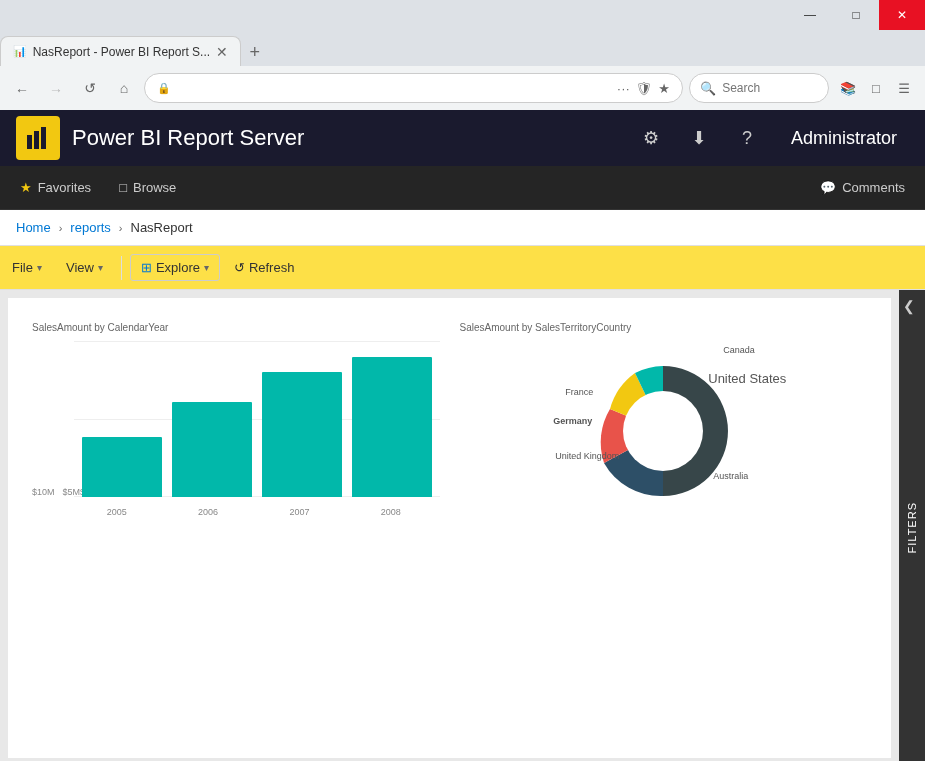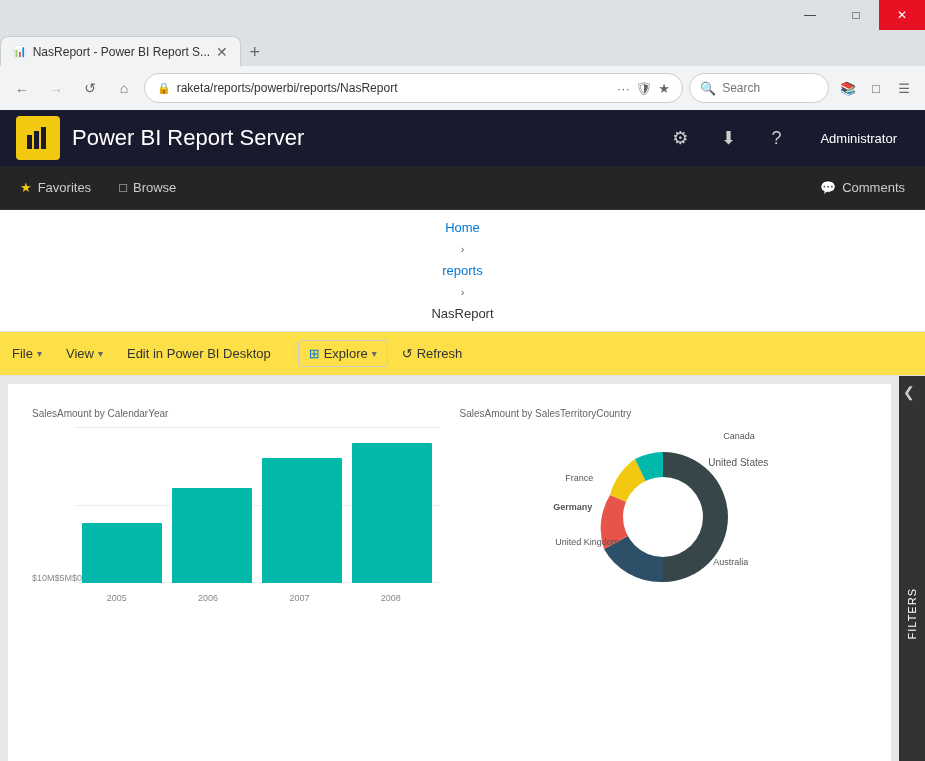--- a/index.html
+++ b/index.html
@@ -19,30 +19,30 @@
     .search-box { display: flex; align-items: center; height: 30px; border: 1px solid #ccc; border-radius: 15px; padding: 0 10px; background: white; gap: 6px; width: 140px; }
     .search-box input { border: none; outline: none; font-size: 12px; width: 100%; }
     .browser-icons { display: flex; gap: 2px; align-items: center; }
 
     
     .pbi-header { background: #1a1a2e; display: flex; align-items: center; height: 56px; padding: 0 16px; gap: 12px; }
     .pbi-logo { width: 44px; height: 44px; background: #f2c811; border-radius: 4px; display: flex; align-items: center; justify-content: center; color: #1a1a2e; font-size: 20px; font-weight: bold; flex-shrink: 0; }
     .pbi-title { color: white; font-size: 22px; font-weight: 300; flex: 1; }
     .pbi-header-icons { display: flex; gap: 8px; align-items: center; }
     .pbi-icon-btn { width: 40px; height: 40px; display: flex; align-items: center; justify-content: center; color: #ccc; font-size: 18px; cursor: pointer; border-radius: 4px; }
-    .pbi-user { color: white; font-size: 13px; padding: 6px 12px; cursor: pointer; }
+    .pbi-user { color: white; font-size: 18px; padding: 6px 12px; cursor: pointer; }
 
     
     .pbi-nav { background: #252525; display: flex; align-items: center; height: 44px; padding: 0 8px; gap: 4px; border-bottom: 1px solid #333; }
     .nav-item { display: flex; align-items: center; gap: 6px; color: #ccc; padding: 8px 12px; cursor: pointer; font-size: 13px; border-radius: 3px; }
     .nav-item .star { color: #f2c811; }
     .pbi-nav-right { margin-left: auto; }
 
     
-    .breadcrumb { background: white; padding: 10px 16px; display: flex; align-items: center; gap: 8px; font-size: 13px; border-bottom: 1px solid #e0e0e0; flex-direction: column; }
+    .breadcrumb { background: white; padding: 10px 16px; display: flex; align-items: center; gap: 8px; font-size: 13px; border-bottom: 1px solid #e0e0e0; }
     .breadcrumb a { color: #0078d4; text-decoration: none; cursor: pointer; }
     .breadcrumb .sep { color: #666; font-size: 11px; }
     .breadcrumb .current { color: #333; font-weight: 500; }
 
     
     .report-toolbar { background: #fde047; display: flex; align-items: center; padding: 6px 2px; gap: 4px; border-bottom: 1px solid #e0e0e0; height: 44px; }
     .toolbar-btn { display: flex; align-items: center; gap: 4px; padding: 5px 10px; cursor: pointer; font-size: 13px; color: #333; border-radius: 3px; border: none; background: none; }
     .toolbar-btn .chevron { font-size: 10px; color: #666; }
     .toolbar-separator { width: 1px; height: 24px; background: #ddd; margin: 0 4px; }
 
@@ -88,21 +88,20 @@
   <div class="new-tab-btn">+</div>
 </div>
 
 <div class="address-bar">
   <div class="nav-btn">←</div>
   <div class="nav-btn" style="color:#bbb;">→</div>
   <div class="nav-btn">↺</div>
   <div class="nav-btn">⌂</div>
   <div class="address-input" style="flex:1;">
     <span class="lock-icon">🔒</span>
-    <span class="address-text">raketa/reports/powerbi/reports/NasReport</span>
     <div style="margin-left:auto; display:flex; gap:6px;">
       <span style="color:#666; font-size:13px;">···</span>
       <span style="color:#666; font-size:13px;">🛡</span>
       <span style="color:#666; font-size:13px;">★</span>
     </div>
   </div>
   <div class="search-box">
     <span style="color:#888;">🔍</span>
     <input type="text" style="border: none; outline: none; font-size: 12px; width: 80px;" placeholder="Search">
   </div>
@@ -155,23 +154,20 @@
 
 <div class="report-toolbar">
   <button class="toolbar-btn">
     <span>File</span>
     <span class="chevron">▾</span>
   </button>
   <button class="toolbar-btn">
     <span>View</span>
     <span class="chevron">▾</span>
   </button>
-  <button class="toolbar-btn">
-    <span>Edit in Power BI Desktop</span>
-  </button>
   <div class="toolbar-separator"></div>
   <button class="toolbar-btn" style="border:1px solid #ccc; border-radius:3px;">
     <span style="color:#0078d4;">⊞</span>
     <span>Explore</span>
     <span class="chevron">▾</span>
   </button>
   <button class="toolbar-btn">
     <span>↺</span>
     <span>Refresh</span>
   </button>
@@ -182,21 +178,21 @@
     <div class="report-canvas-wrapper">
       <div class="report-canvas">
         <div class="chart-area">
 
           <div class="bar-chart-container">
             <div class="chart-title">SalesAmount by CalendarYear</div>
             <div style="position:relative; height:180px; padding-left:42px; padding-bottom:24px;">
 
               <div style="position:absolute; left:0; top:0; bottom:24px; width:40px; display:flex; flex-direction:row; justify-content:flex-start; align-items:flex-end;">
                 <span style="font-size:9px; color:#888;">$10M</span>
-                <span style="font-size:9px; color:#888;">$5M</span>
+                <span style="font-size:9px; color:#888;margin-left:8px;">$5M</span>
                 <span style="font-size:9px; color:#888;">$0M</span>
               </div>
 
               <div style="position:absolute; left:42px; right:0; top:0; bottom:24px;">
                 <div style="position:absolute; top:0; left:0; right:0; border-top:1px solid #eee;"></div>
                 <div style="position:absolute; top:50%; left:0; right:0; border-top:1px solid #eee;"></div>
                 <div style="position:absolute; bottom:0; left:0; right:0; border-top:1px solid #eee;"></div>
               </div>
 
               <div style="display:flex; align-items:flex-end; gap:10px; height:100%; padding-bottom:0; position:absolute; left:50px; right:8px; bottom:24px;">
@@ -238,21 +234,21 @@
                   <path d="M80,80 L21,112 A65,65 0 0,1 27,58 Z" fill="#E8534A"></path>
 
                   <path d="M80,80 L27,58 A65,65 0 0,1 52,22 Z" fill="#F2C811"></path>
 
                   <path d="M80,80 L52,22 A65,65 0 0,1 80,15 Z" fill="#01B8AA"></path>
 
                   <circle cx="80" cy="80" r="40" fill="white"></circle>
                 </svg>
 
                 <div style="position:absolute;top:4px;left:170px;font-size:9px;color:#555;white-space:nowrap;">Canada</div>
-                <div style="position:absolute;top:30px;left:155px;font-size:10px;color:#555;white-space:nowrap;">United States</div>
+                <div style="position:absolute;top:30px;left:155px;font-size:13px;color:#555;white-space:nowrap;">United States</div>
                 <div style="position:absolute;top:130px;left:160px;font-size:9px;color:#555;white-space:nowrap;">Australia</div>
                 <div style="position:absolute;top:110px;left:2px;font-size:9px;color:#555;white-space:nowrap;">United Kingdom</div>
                 <div style="position:absolute;top:75px;left:0px;font-size:9px;color:#555;white-space:nowrap;font-weight:bold;">Germany</div>
                 <div style="position:absolute;top:46px;left:12px;font-size:9px;color:#555;white-space:nowrap;">France</div>
               </div>
             </div>
           </div>
 
         </div>
       </div>

